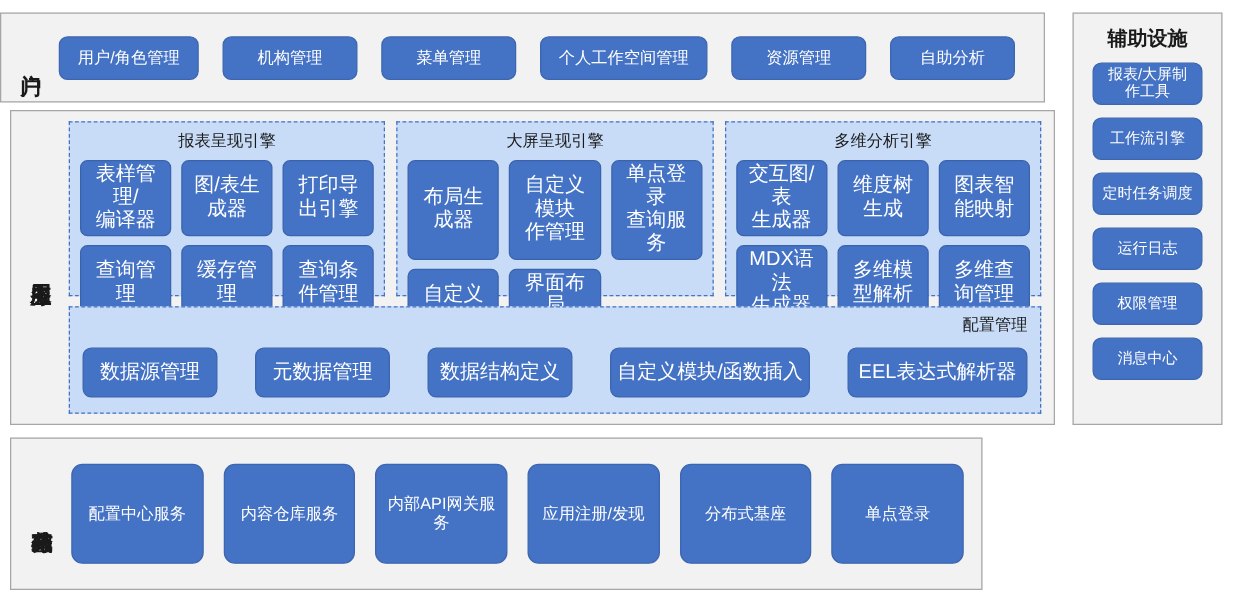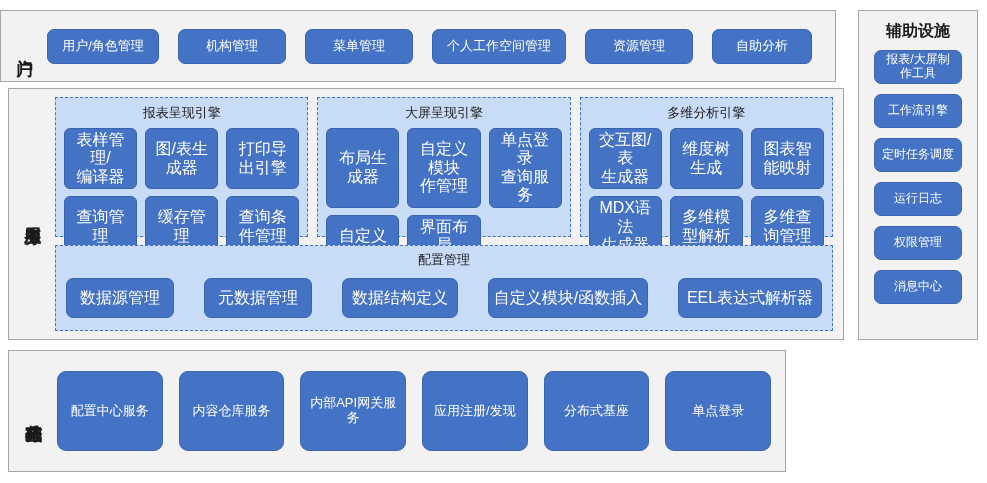--- a/index.html
+++ b/index.html
@@ -178,21 +178,21 @@
   #config-panel {
     flex: 1;
     background: #c8dcf7;
     border: 1px dashed #4472c4;
     box-sizing: border-box;
     display: flex;
     flex-direction: column;
     padding: 3px 10px 8px 10px;
   }
   #config-title {
-    text-align: center;
+    text-align: right;
     font-size: 13px;
     color: #1a1a1a;
     margin: 2px 0 5px 0;
   }
   #config-row {
     flex: 1;
     display: flex;
     align-items: center;
     justify-content: space-between;
     gap: 14px;

